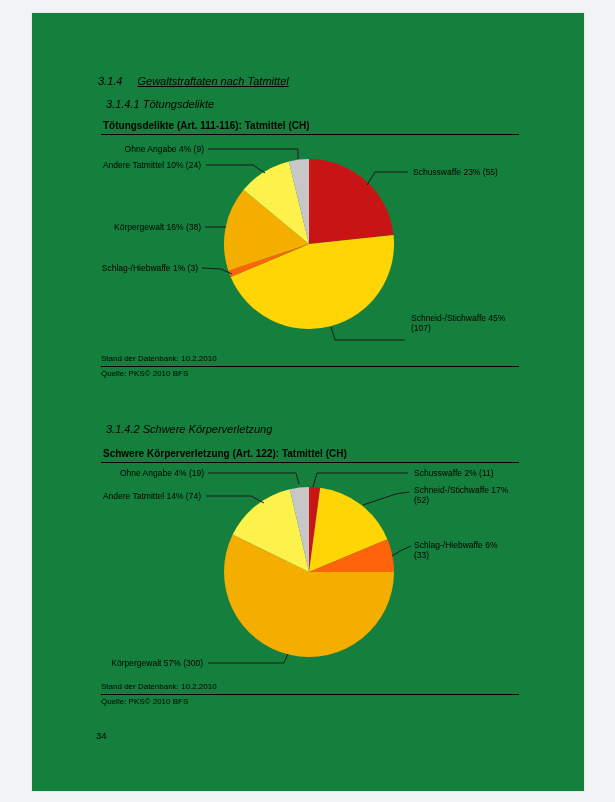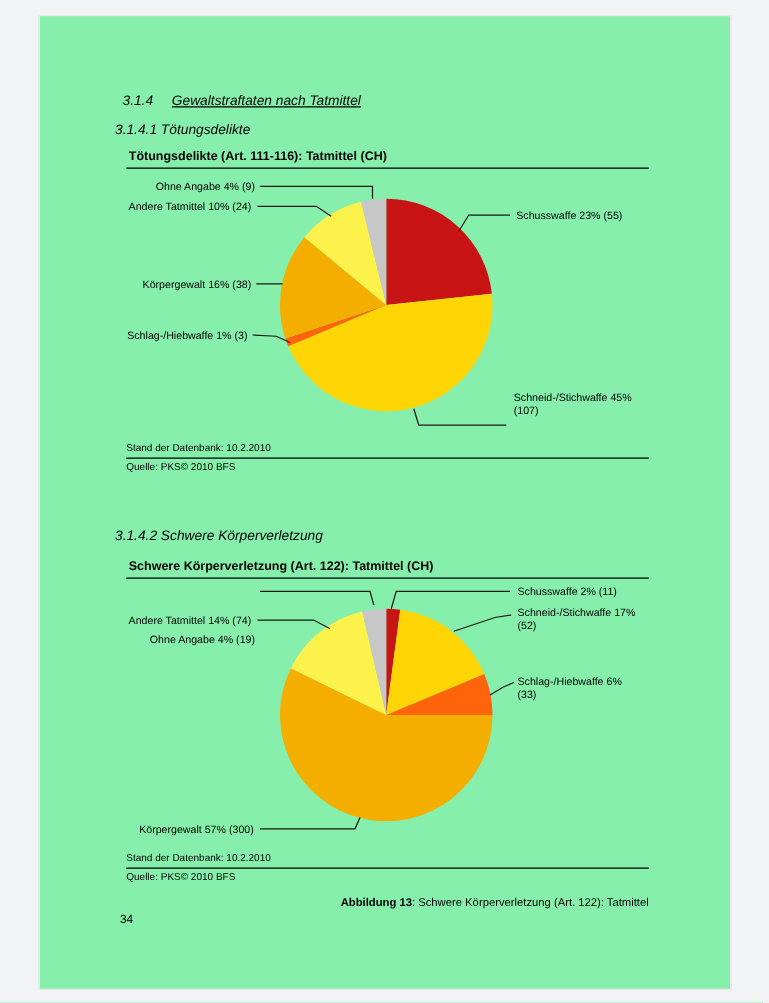--- a/index.html
+++ b/index.html
@@ -5,26 +5,26 @@
   html,body { margin:0; padding:0; }
   body {
     width:615px; height:802px; position:relative;
     background:#f2f3f5;
     font-family:"Liberation Sans", sans-serif;
     color:#000;
     overflow:hidden;
   }
   .page {
     position:absolute; left:31px; top:12px; width:554px; height:780px;
-    background:#86efac; border:1px solid #e8e9ea; box-sizing:border-box;
+    background:#15803d; border:1px solid #e8e9ea; box-sizing:border-box;
   }
   .h-section { position:absolute; left:66px; top:62px; font-size:11px; font-style:italic; white-space:nowrap; }
   .h-section .num { margin-right:15px; }
   .h-section .txt { text-decoration:underline; }
-  .h-sub { position:absolute; left:60px; font-size:11px; font-style:italic; white-space:nowrap; }
+  .h-sub { position:absolute; left:74px; font-size:11px; font-style:italic; white-space:nowrap; }
   .h-sub1 { top:85px; }
   .h-sub2 { top:410px; }
 
   .chart-block { position:absolute; left:69px; width:418px; height:292px; }
   .cb1 { top:105px; }
   .cb2 { top:433px; }
 
   .chart-title {
     position:absolute; top:0; left:0; width:100%; box-sizing:border-box;
     font-size:10px; font-weight:bold; padding:2px 0 3px 2px;
@@ -116,30 +116,29 @@
           <path d="M208,109 L188.80,26.20 A85,85 0 0 1 208.00,24.00 Z" fill="#c7c7c7"></path>
           <g class="leaders">
           <polyline points="107,10 195,10 198,21"></polyline>
           <polyline points="105,33 150,33 163,40"></polyline>
           <polyline points="307,10 216,10 212,24"></polyline>
           <polyline points="262,42 295,31 308,29"></polyline>
           <polyline points="291,93 301,87 310,83"></polyline>
           <polyline points="107,200 183,200 187,191"></polyline>
         </g>
       </svg>
-      <div class="lbl r" style="left:3px;  top:5px;   width:100px;margin-top:38px;">Ohne Angabe 4% (19)</div>
+      <div class="lbl r" style="left:3px;  top:5px;   width:100px;">Ohne Angabe 4% (19)</div>
       <div class="lbl r" style="left:-10px;top:28px;  width:110px;">Andere Tatmittel 14% (74)</div>
       <div class="lbl" style="left:313px;top:5px;   width:100px;">Schusswaffe 2% (11)</div>
       <div class="lbl" style="left:313px;top:22px;  width:108px;"><span>Schneid-/Stichwaffe 17%</span><span class="l2">(52)</span></div>
       <div class="lbl" style="left:313px;top:77px;  width:108px;"><span>Schlag-/Hiebwaffe 6%</span><span class="l2">(33)</span></div>
       <div class="lbl r" style="left:-8px; top:195px; width:110px;">Körpergewalt 57% (300)</div>
     </div>
 
     <div class="f-stand">Stand der Datenbank: 10.2.2010</div>
     <div class="f-row">
       <span>Quelle: PKS</span>
       <span>© 2010 BFS</span>
     </div>
-    <div class="caption cap2"><b>Abbildung 13</b><span>: Schwere Körperverletzung (Art. 122): Tatmittel</span></div>
   </div>
 
   <div class="page-number">34</div>
 </div>
 
 </body></html>

